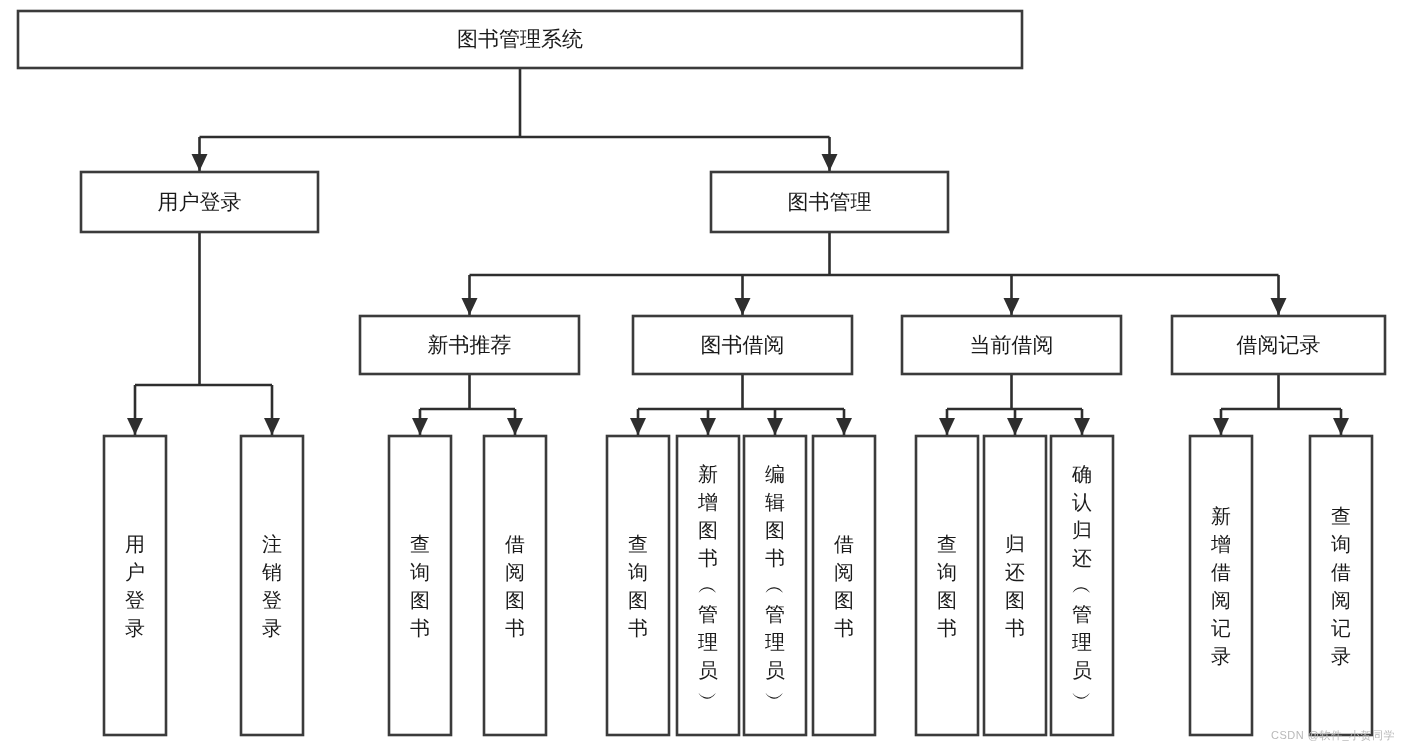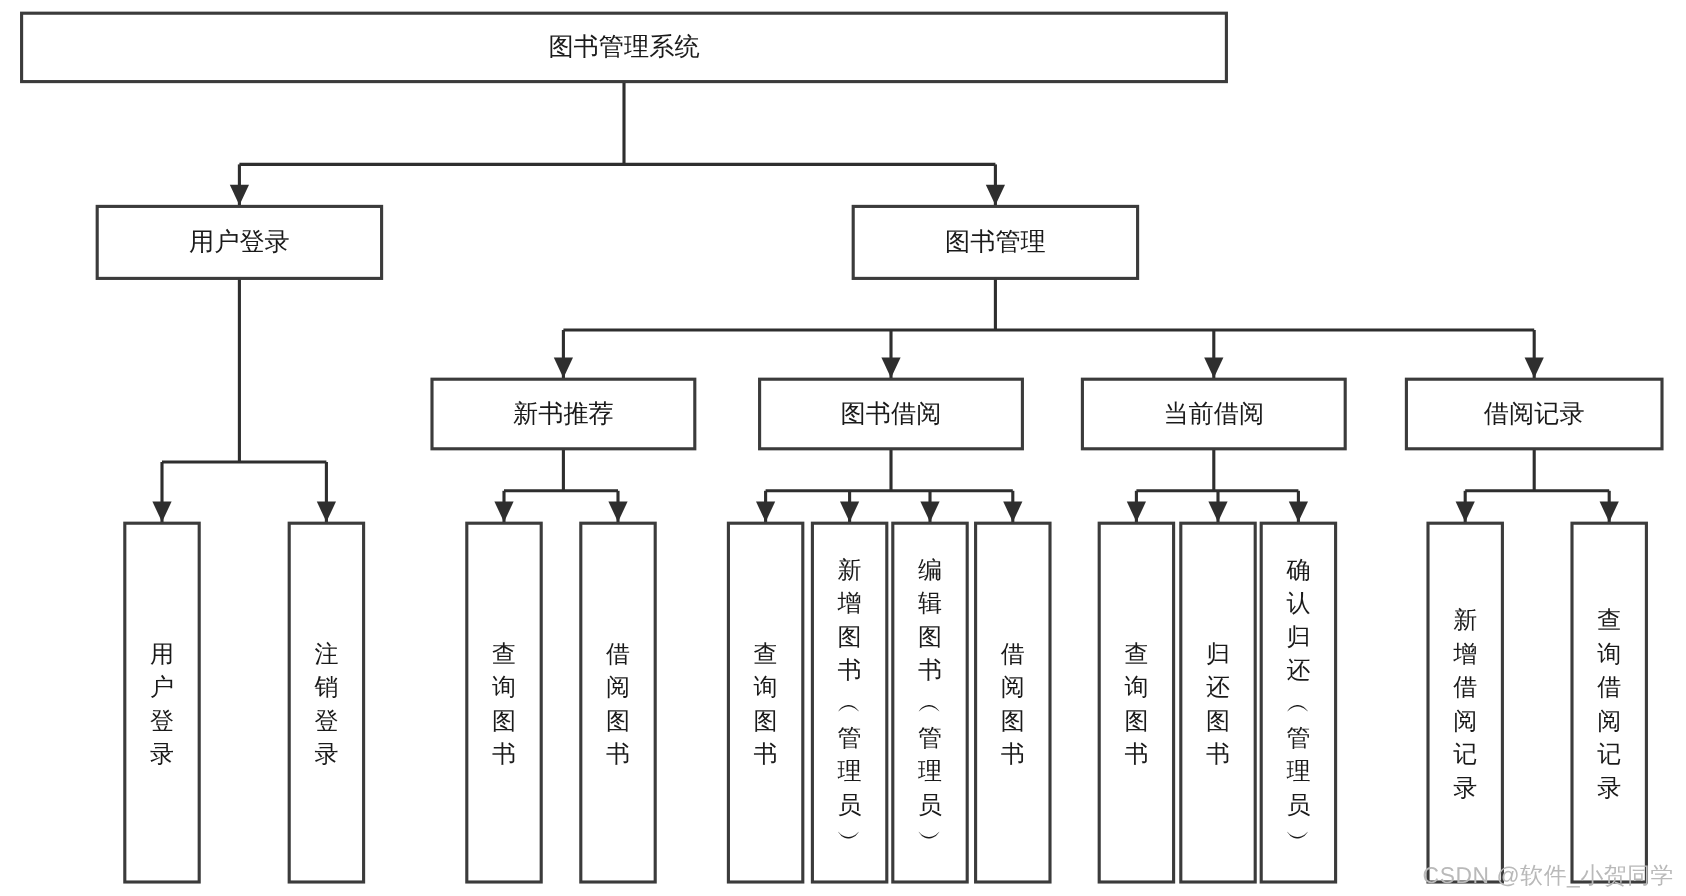--- a/index.html
+++ b/index.html
@@ -48,21 +48,21 @@
     fill: none;
   }
   .arrow-head {
     fill: #2e2e2e;
   }
   .watermark-text {
     position: absolute;
     right: 10px;
     bottom: 4px;
     color: #b9b9b9;
-    font-size: 19px;
+    font-size: 11px;
     font-family: "Liberation Sans", "DejaVu Sans", sans-serif;
     white-space: nowrap;
     letter-spacing: 0.5px;
     text-align: right;
   }
 </style>
 </head>
 <body>
 
 <div id="diagram-root">

